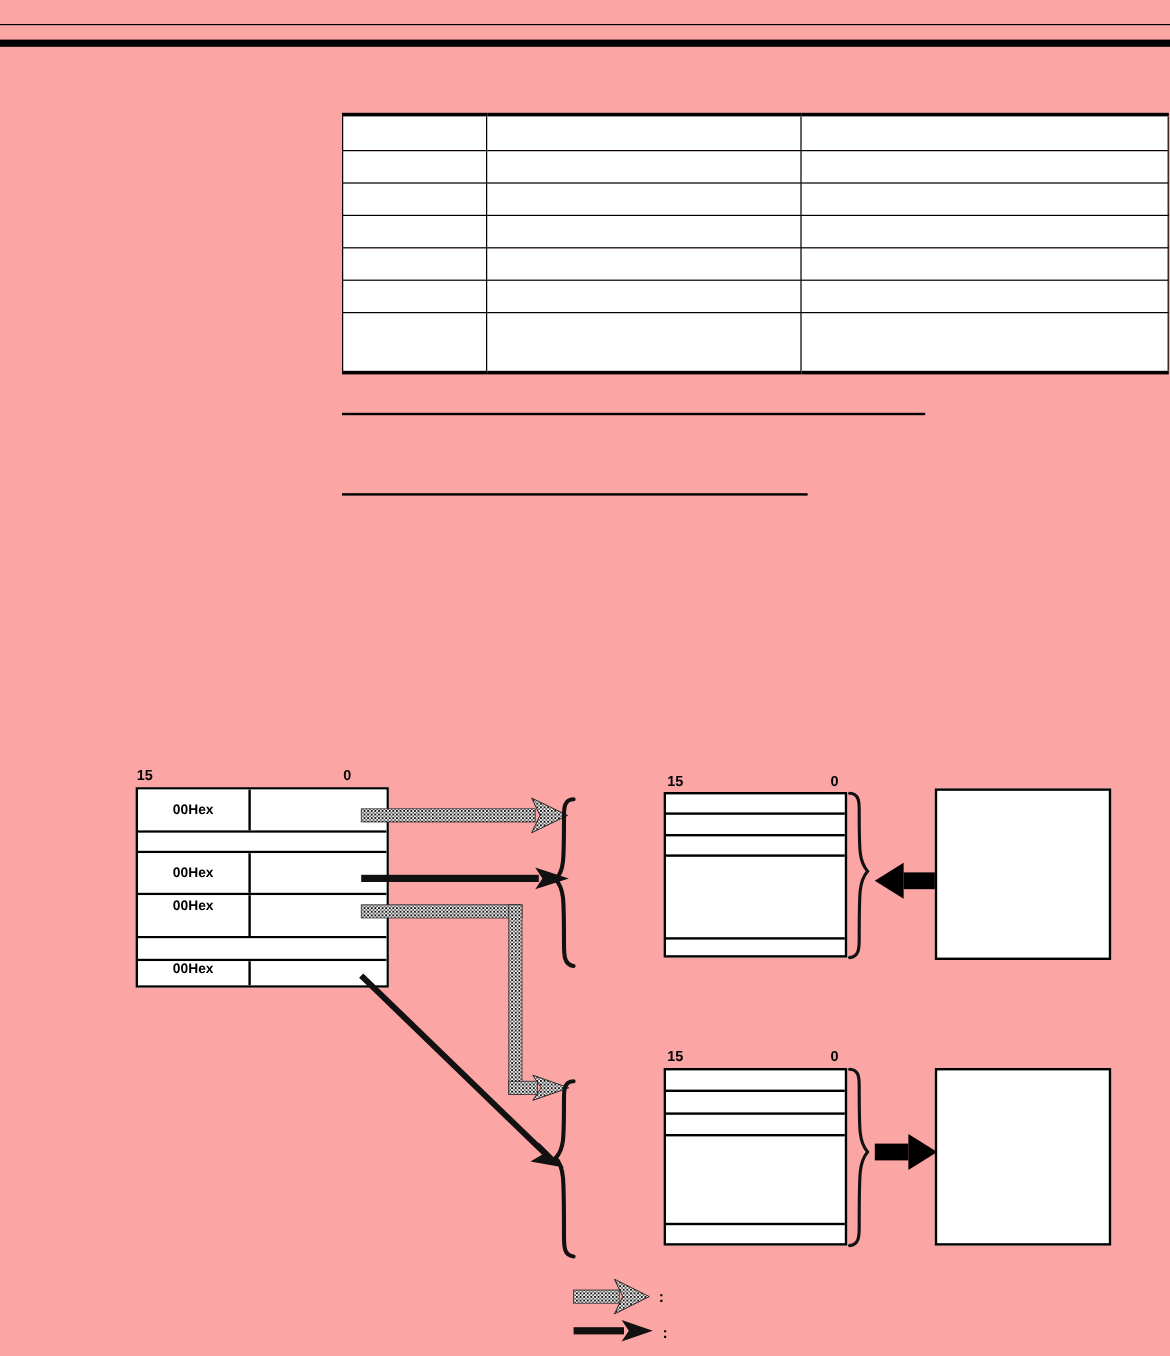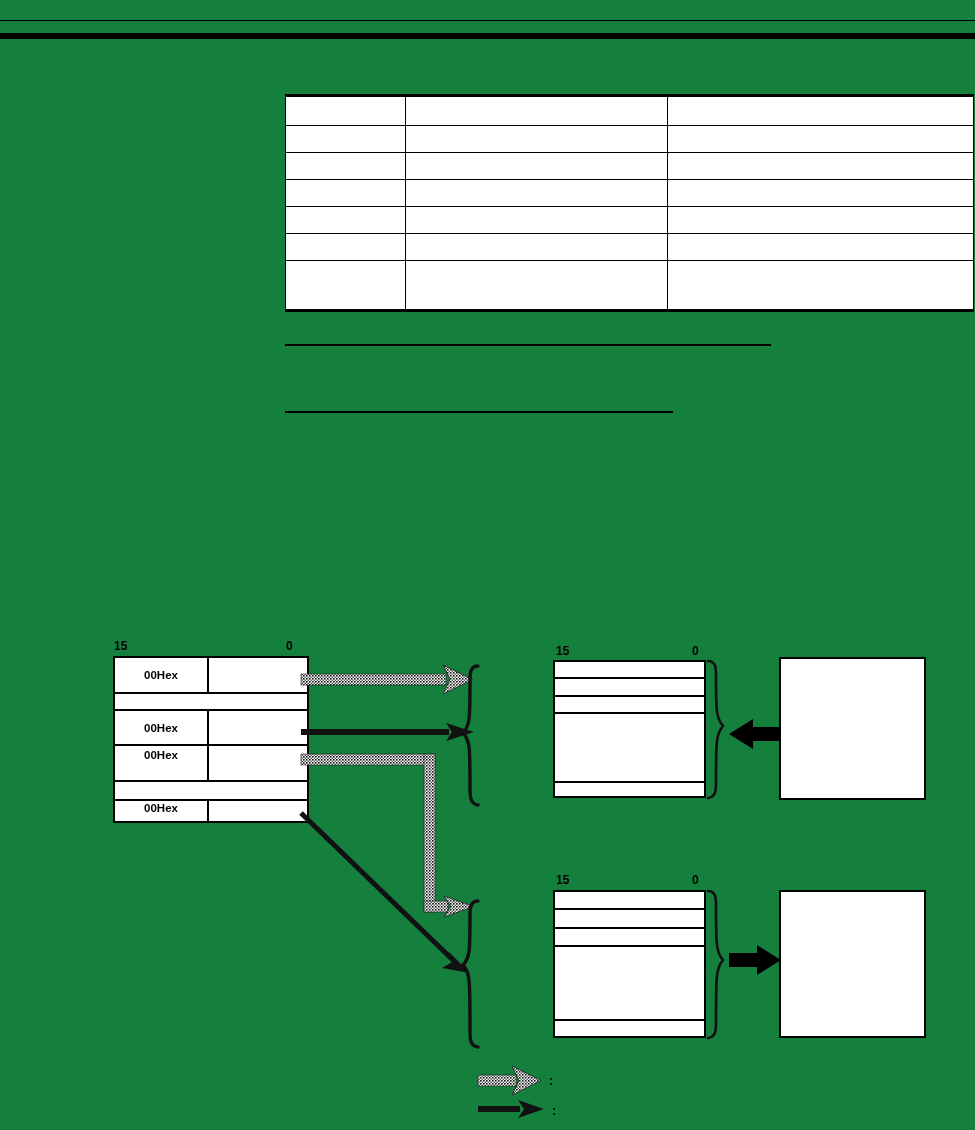--- a/index.html
+++ b/index.html
@@ -9,21 +9,21 @@
     background: #ffffff;
   }
   body {
     font-family: "Liberation Sans", sans-serif;
     color: #000000;
   }
   #page {
     position: relative;
     width: 975px;
     height: 1130px;
-    background: #15803d;
+    background: #fca5a5;
     overflow: hidden;
   }
 
   
   .rule-thin {
     position: absolute;
     background: #000;
     height: 1px;
   }
   .rule-thick {
@@ -208,21 +208,21 @@
   </table>
 
   <div class="para-underline" style="left:285px; top:344px; width:486px;"></div>
   <div class="para-underline" style="left:285px; top:411px; width:388px;"></div>
 
   <div class="diagram">
 
     <div class="bitlabel" style="left:114px; top:640px;">15</div>
     <div class="bitlabel" style="left:286px; top:640px;">0</div>
 
-    <div class="memblock" style="left:113px; top:656px; width:196px; height:167px;">
+    <div class="memblock" style="left:113px; top:656px; width:211px; height:167px;">
 
       <div class="memrow" style="top:0px; height:36px; width:100%;">
         <div class="half-split" style="left:92px;"></div>
         <div class="hexlabel" style="top:11px;">00Hex</div>
       </div>
 
       <div class="memrow" style="top:36px; height:17px; width:100%;">
         <div class="hexlabel" style="top:3px;"></div>
       </div>
 

